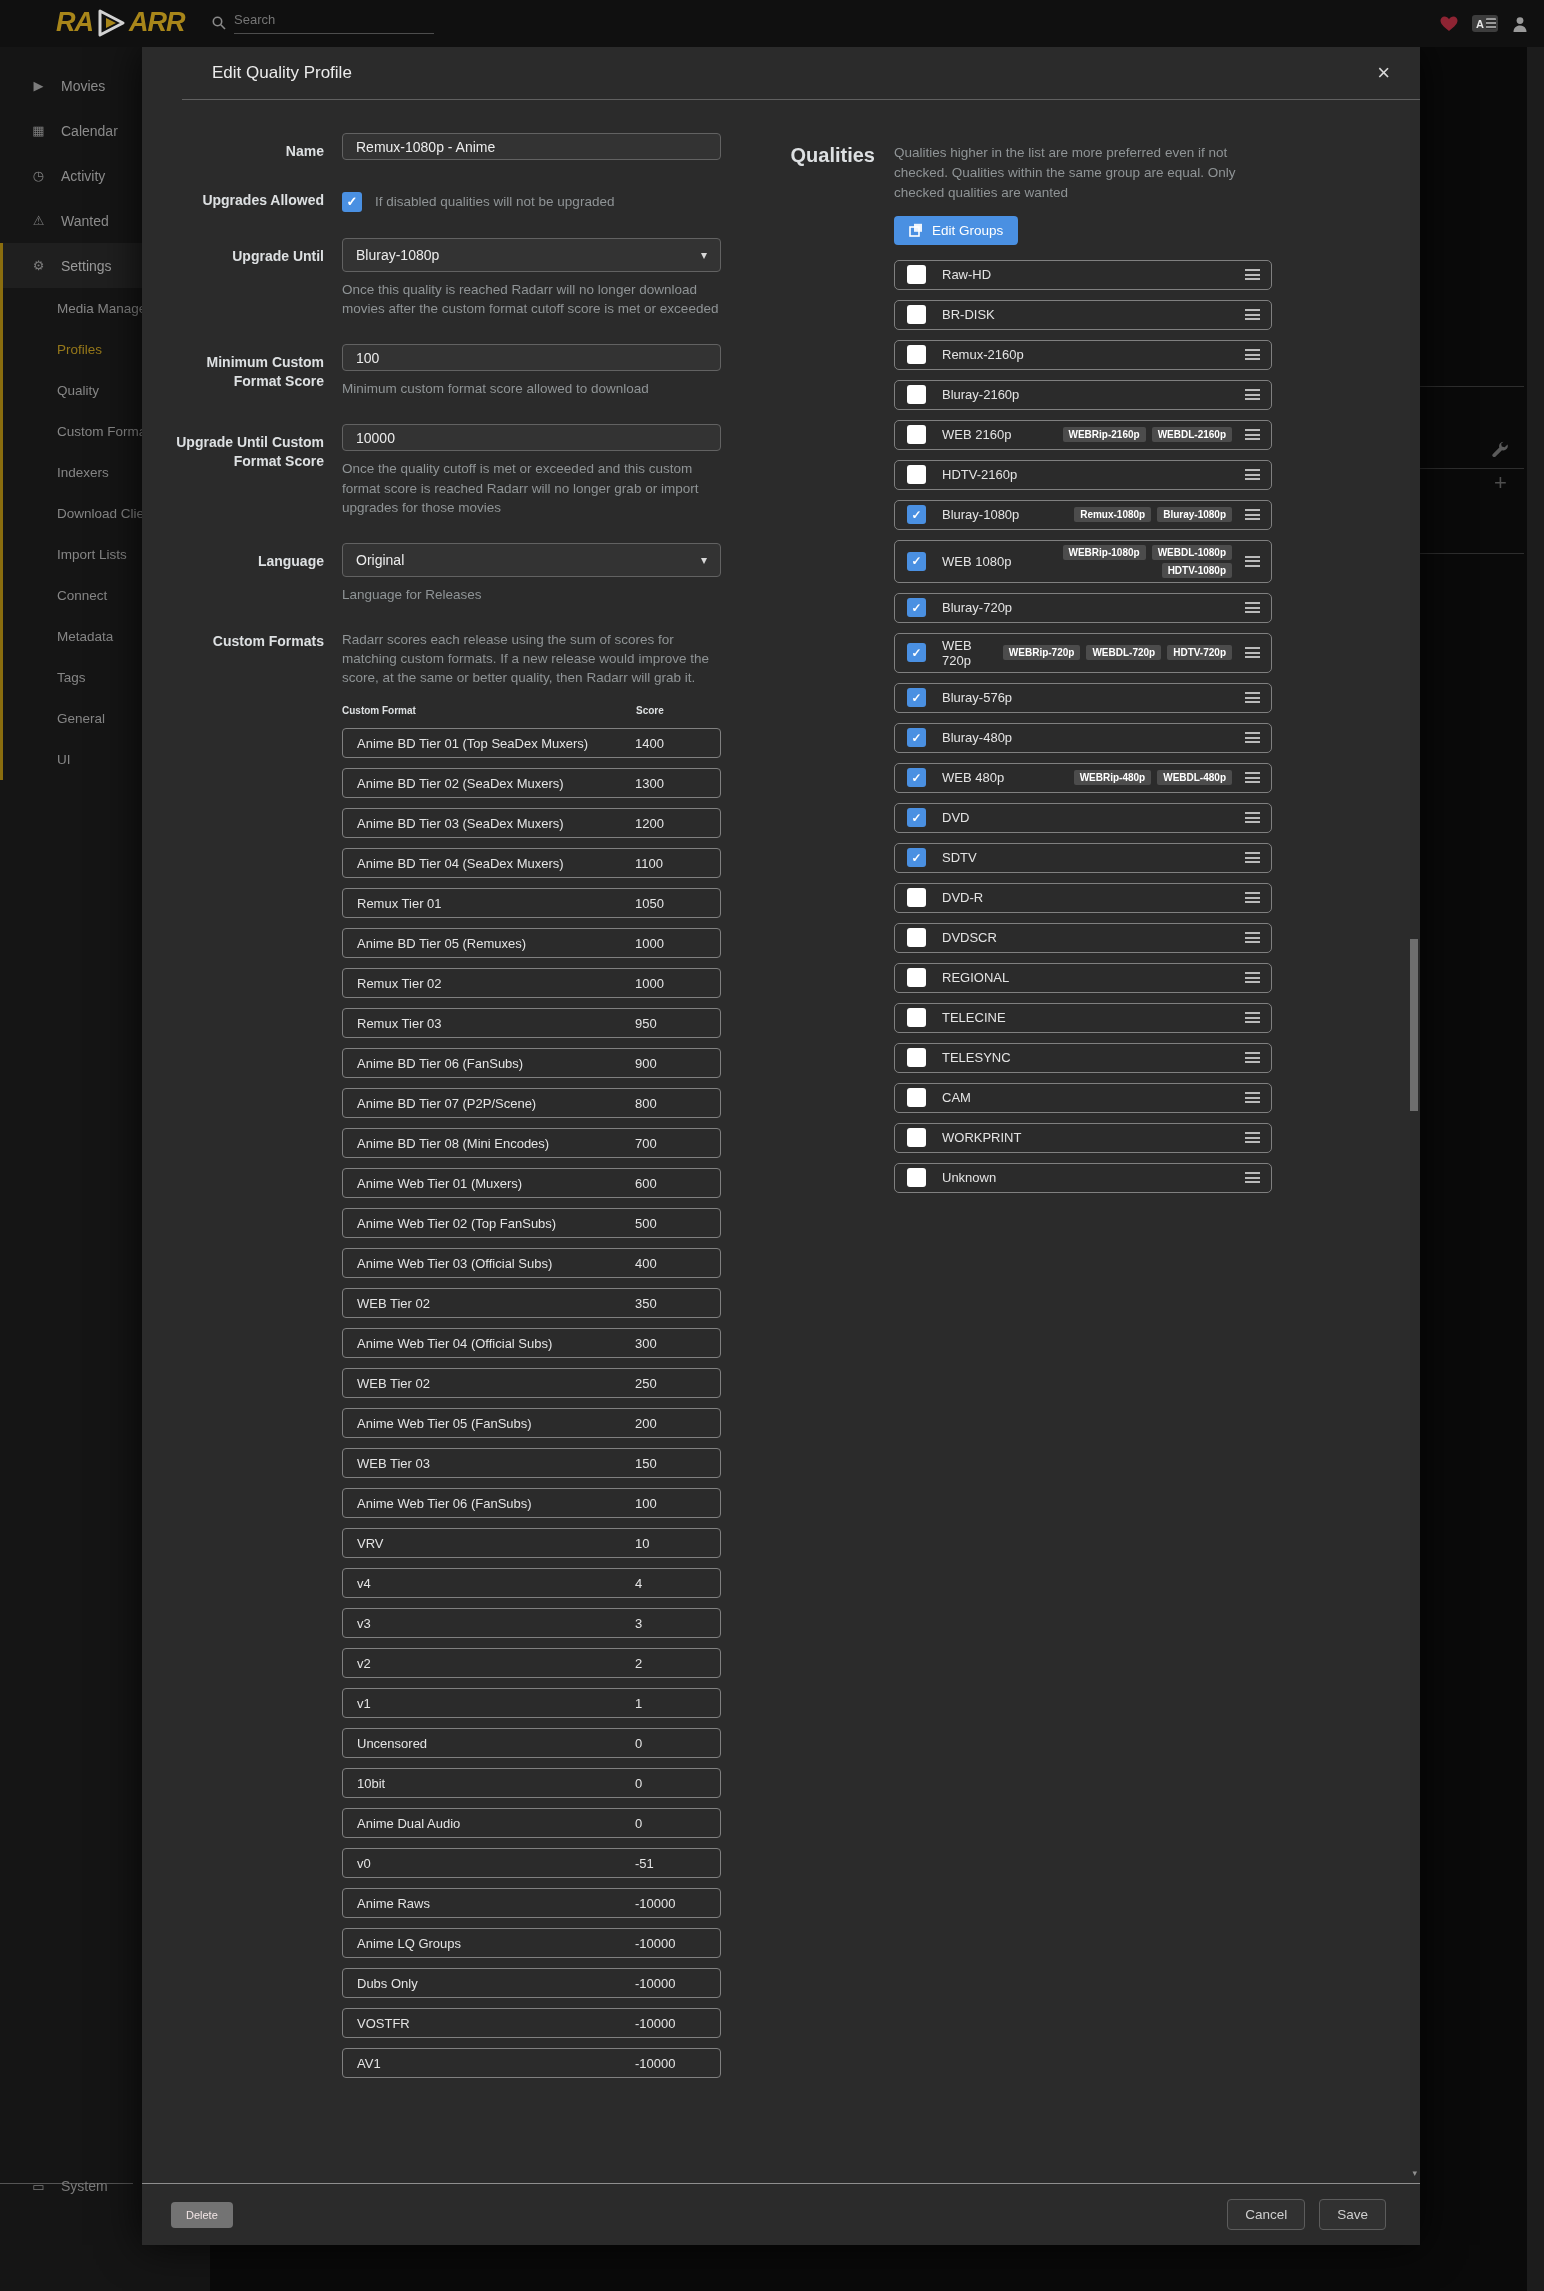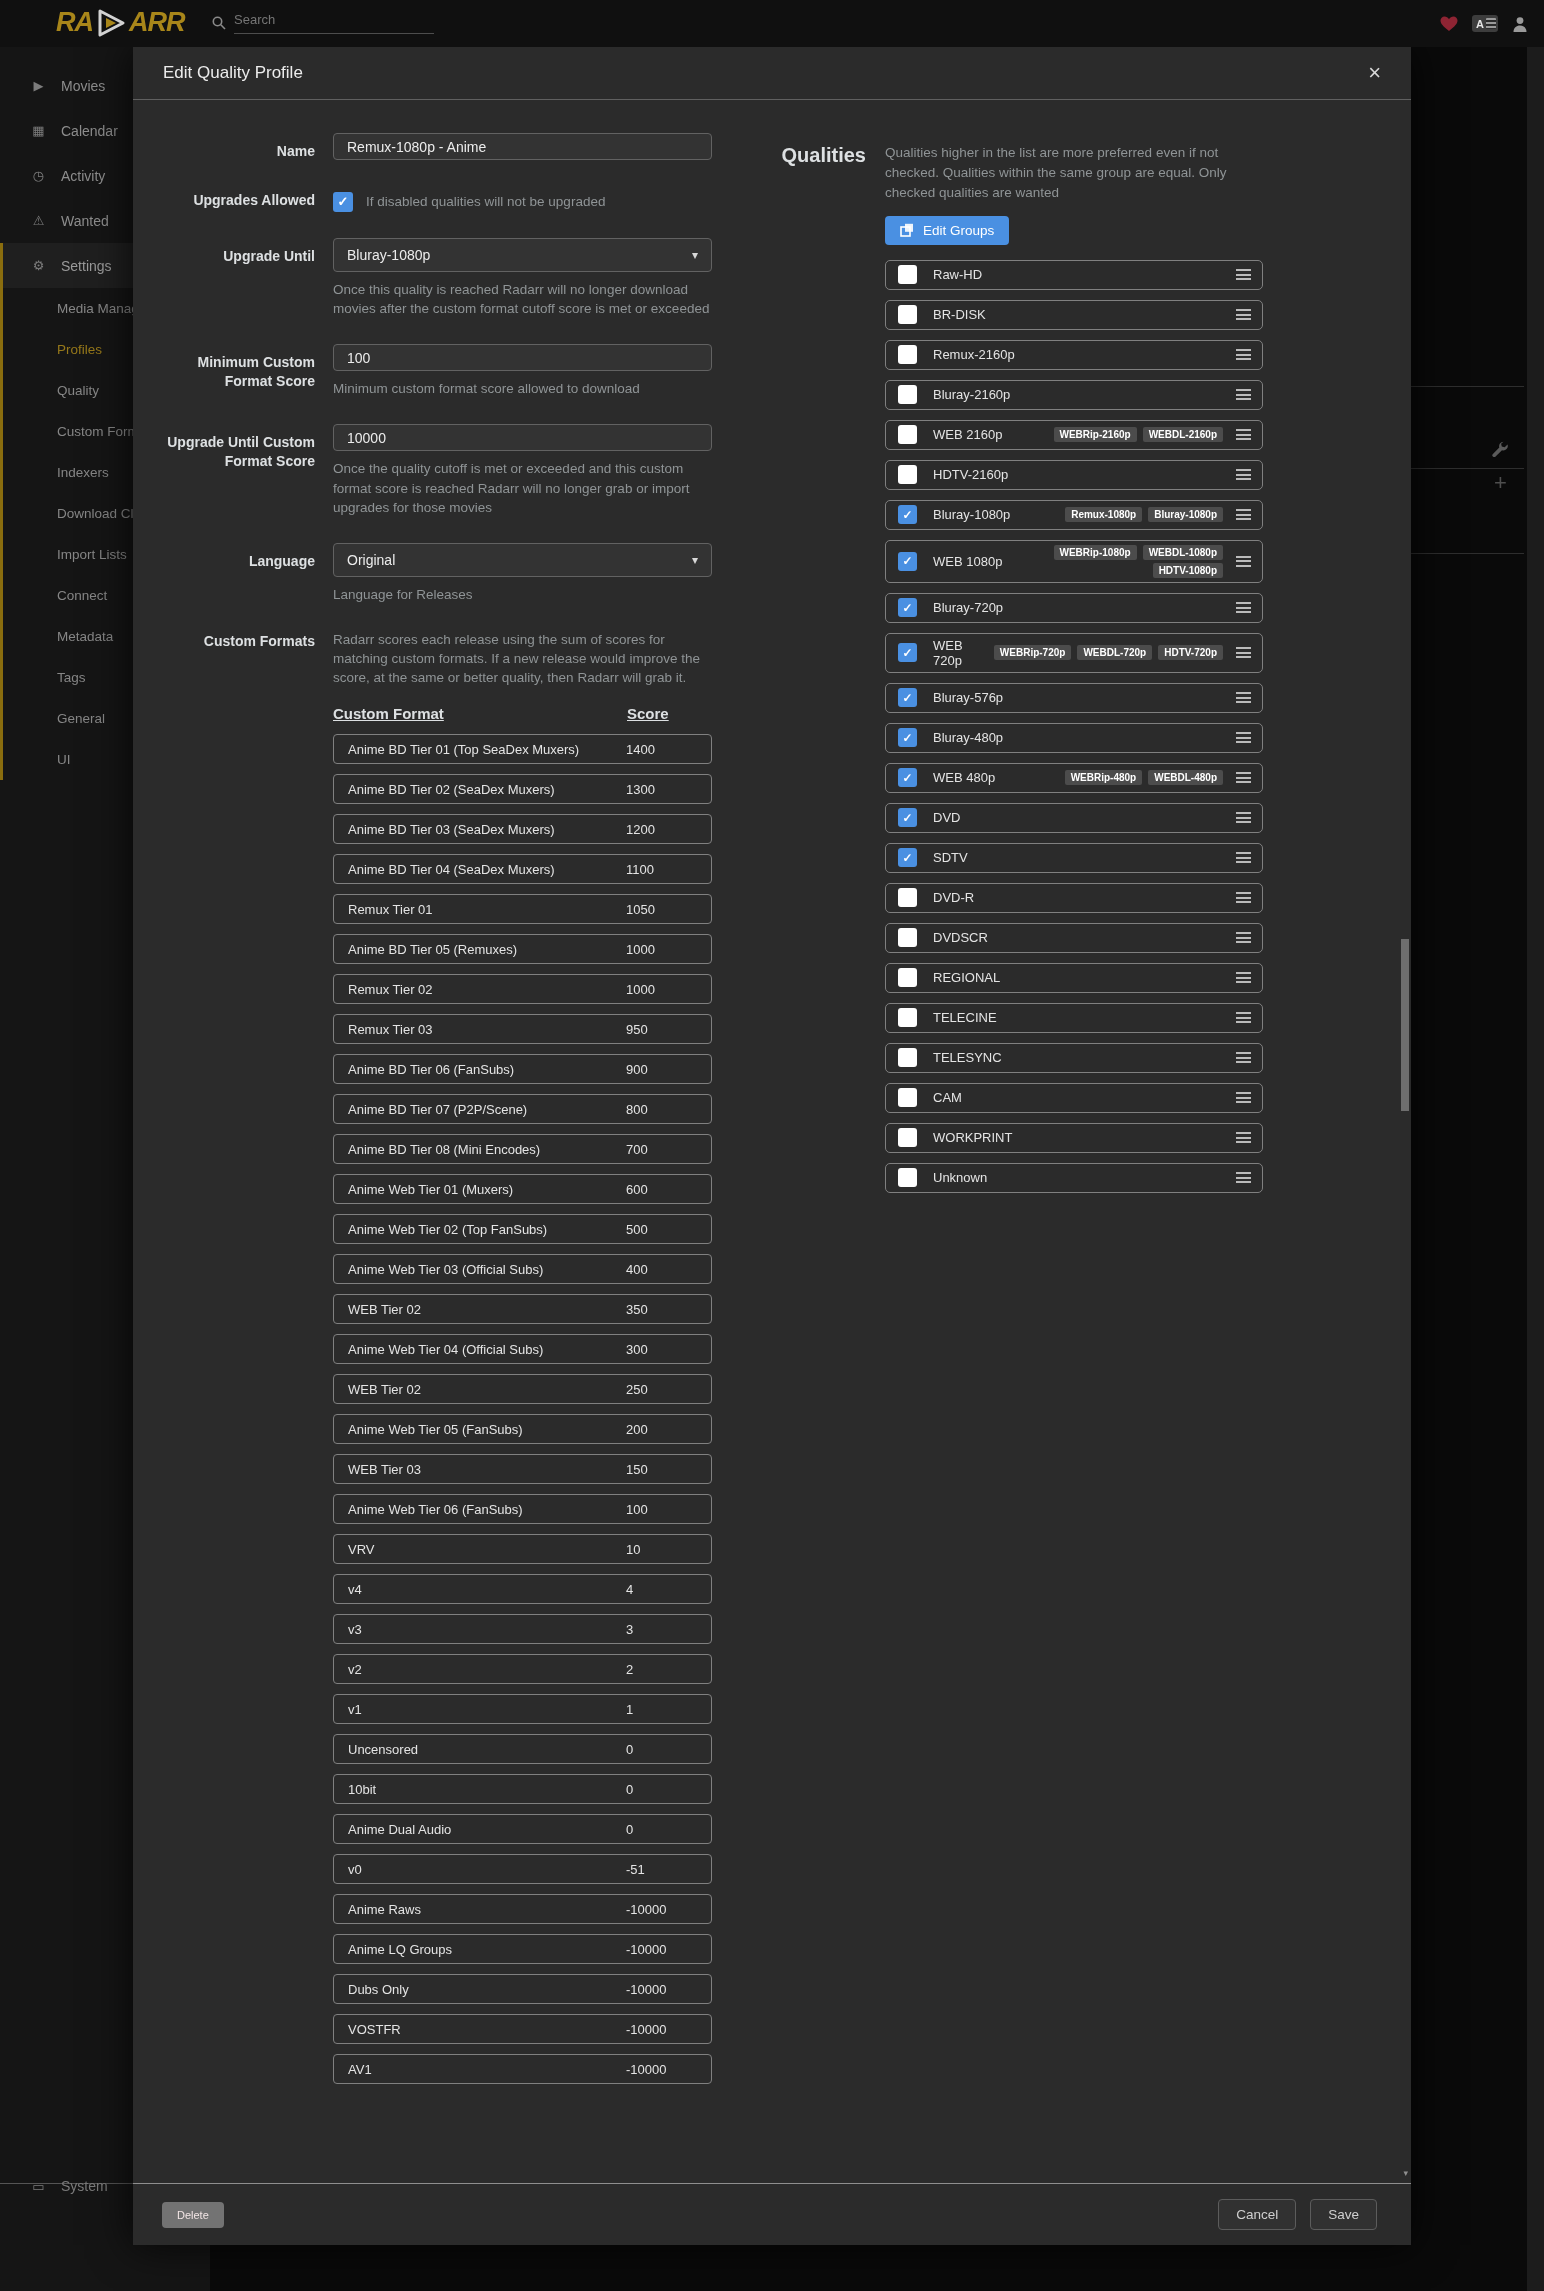--- a/index.html
+++ b/index.html
@@ -39,22 +39,22 @@
   .system-item { position:absolute; top:2117px; left:0; width:100%; height:44px; display:flex;
                  align-items:center; gap:14px; padding-left:30px; color:#7a7a7a; font-size:14px; cursor:pointer; }
 
   
   .bg-line { position:absolute; height:1px; background:#2e2e2e; left:1411px; width:113px; }
   .bg-wrench { position:absolute; left:1492px; top:441px; }
   .bg-plus { position:absolute; left:1494px; top:470px; color:#4e4e4e; font-size:22px; font-weight:300; }
   .right-strip { position:absolute; right:0; top:47px; width:17px; height:2244px; background:#1c1c1c; }
 
   
-  .modal { position:absolute; left:133px; top:47px; width:1278px; height:2198px; background:#2b2b2b;
-           z-index:20; box-shadow:0 0 40px rgba(0,0,0,.8); }
+  .modal { position:absolute; left:142px; top:47px; width:1278px; height:2198px; background:#2b2b2b;
+           z-index:20; box-shadow:0 0 40px rgba(0,0,0,.8);padding-left:40px; }
   .modal-header { height:53px; border-bottom:1px solid #606060; display:flex; align-items:center; padding:0 30px; }
   .modal-title { color:#ececec; font-size:17px; font-weight:400; }
   .modal-close { margin-left:auto; background:none; border:none; color:#d8d8d8; font-size:22px;
                  line-height:1; cursor:pointer; }
   .modal-body { position:absolute; top:54px; bottom:62px; left:0; right:0; padding:32px 0 0 32px;
                 display:flex; overflow:hidden; }
 
   .left-col { width:547px; flex:none; }
   .form-row { display:flex; margin-bottom:26px; }
   .form-label { width:150px; flex:none; text-align:right; color:#dde0e2; font-size:14px; font-weight:bold;
@@ -66,21 +66,21 @@
             color:#ececec; font-size:14px; padding:0 13px; display:flex; align-items:center;
             justify-content:space-between; cursor:pointer; }
   .caret { color:#d8d8d8; font-size:12px; }
   .help { margin-top:8px; color:#8f9496; font-size:13.5px; line-height:1.42; }
   .check-row { display:flex; align-items:center; gap:13px; padding-top:5px; }
   .checkbox { width:20px; height:20px; border-radius:3px; flex:none; display:flex; align-items:center;
               justify-content:center; font-size:13px; font-weight:bold; cursor:pointer; }
   .checkbox.checked { background:#4a90e2; color:#fff; }
   .inline-help { color:#8f9496; font-size:13.5px; }
 
-  .tbl-head { display:flex; font-size:15px; font-weight:bold; color:#dde0e2; margin:2px 0 12px 0;text-decoration:underline; }
+  .tbl-head { display:flex; font-size:10px; font-weight:bold; color:#dde0e2; margin:2px 0 12px 0; }
   .tbl-head .th-name { flex:1; }
   .tbl-head .th-score { width:85px; flex:none; }
   .fmt-row { height:30px; border:1px solid #808080; border-radius:4px; margin-bottom:10px;
              display:flex; align-items:center; padding-left:14px; }
   .fmt-name { flex:1; color:#e4e4e4; font-size:13px; }
   .fmt-score { width:85px; flex:none; color:#e4e4e4; font-size:13px; }
 
   .right-col { margin-left:38px; display:flex; padding-top:10px; }
   .q-label { width:116px; flex:none; text-align:right; color:#dde0e2; font-size:20px; font-weight:bold; padding-top:1px; }
   .q-content { margin-left:19px; width:378px; flex:none; }

